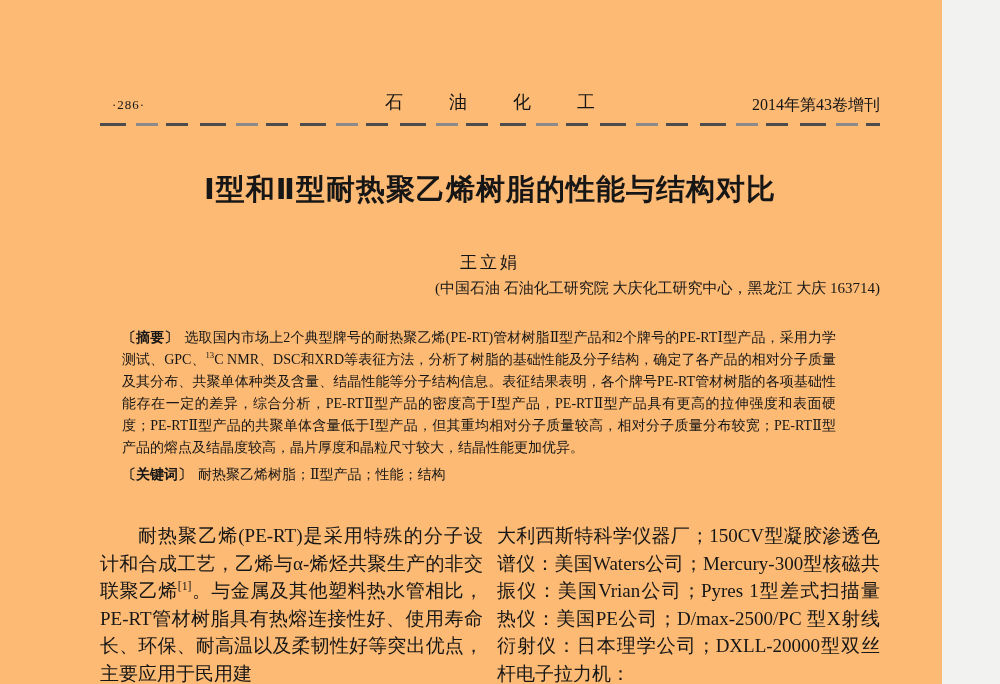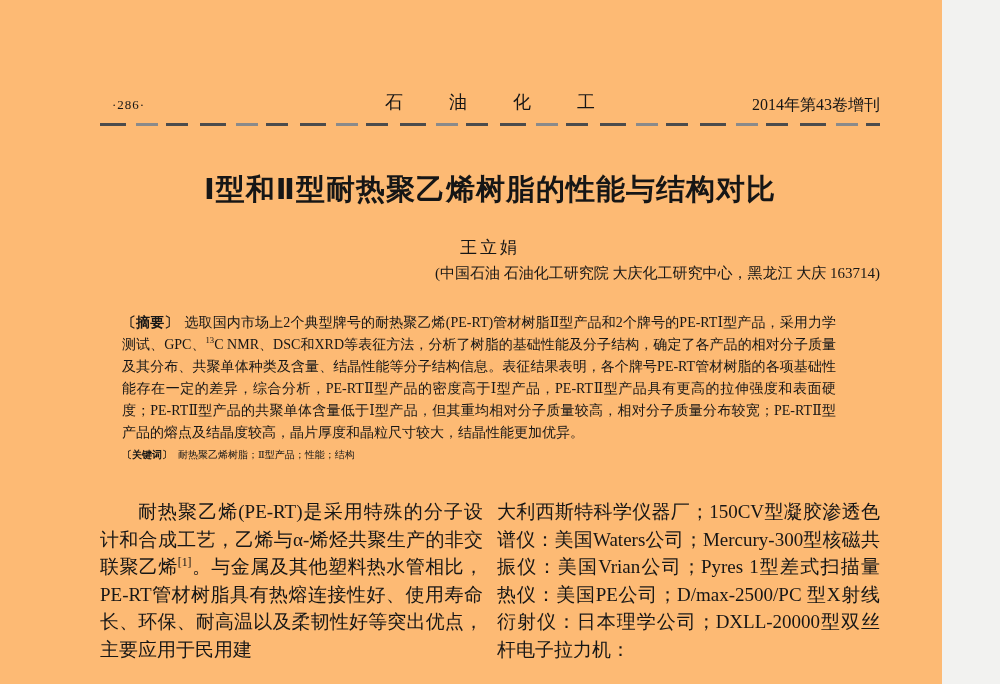--- a/index.html
+++ b/index.html
@@ -63,21 +63,21 @@
   
   .title {
     margin-top: 44px;
     text-align: center;
     font-family: "Liberation Sans", "DejaVu Sans", sans-serif;
     font-weight: bold;
     font-size: 29px;
     letter-spacing: 1px;
   }
   .author {
-    margin-top: 26px;
+    margin-top: 41px;
     text-align: center;
     font-size: 17px;
     letter-spacing: 3px;
   }
   .affiliation {
     margin-top: 5px;
     text-align: right;
     font-size: 15px;
   }
 
@@ -88,22 +88,22 @@
     line-height: 22px;
     text-align: justify;
   }
   .block-label {
     font-family: Liberation Sans, sans-serif;
     font-weight: bold;
     margin-right: 6px;
   }
   .keywords, .classification {
     margin: 0 44px 0 22px;
-    font-size: 10px;
-    line-height: 22px;
+    font-size: 14px;
+    line-height: 30px;
   }
   .classification .doc-group { margin-left: 88px; }
   .classification .value { margin-left: 2px; }
 
   
   .columns {
     display: flex;
     gap: 14px;
     margin-top: 32px;
   }

